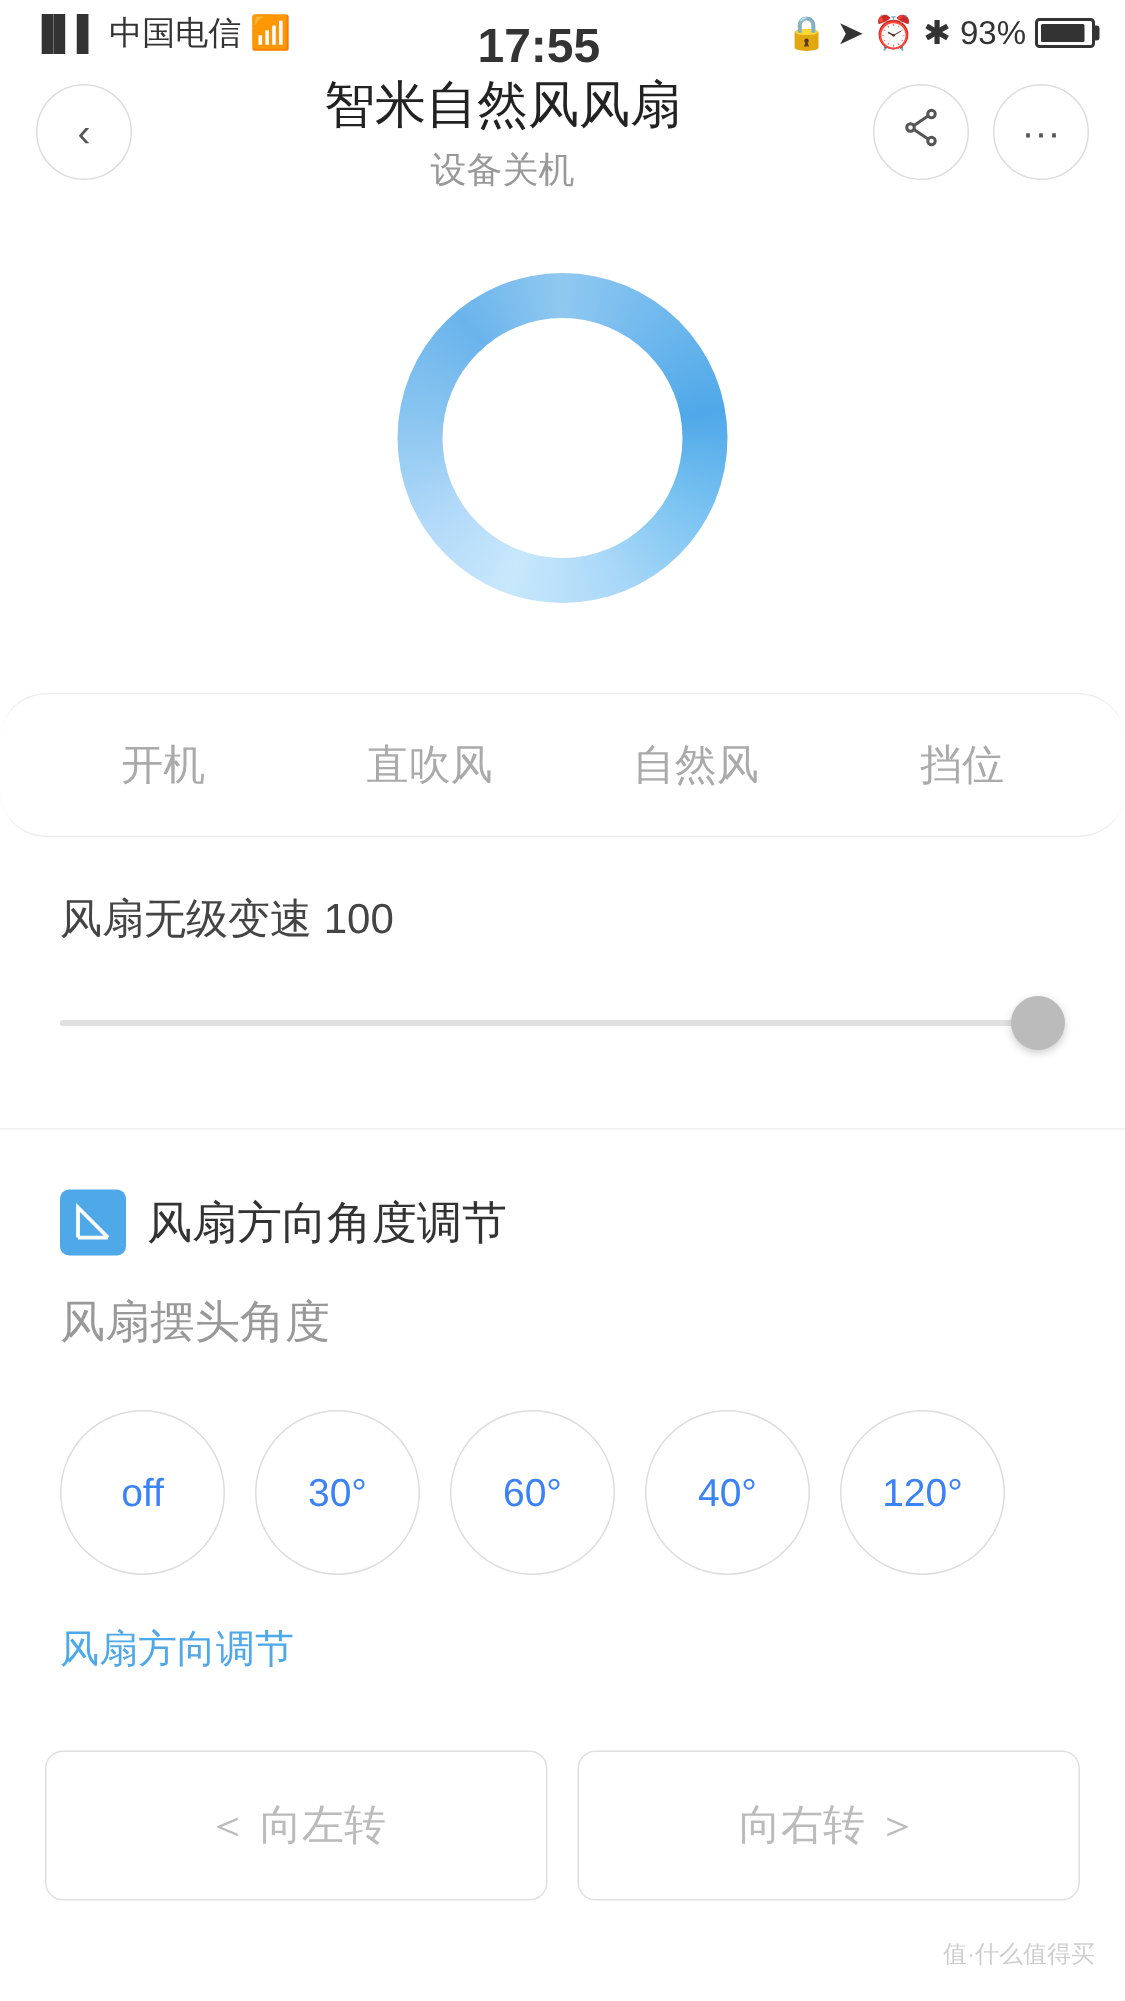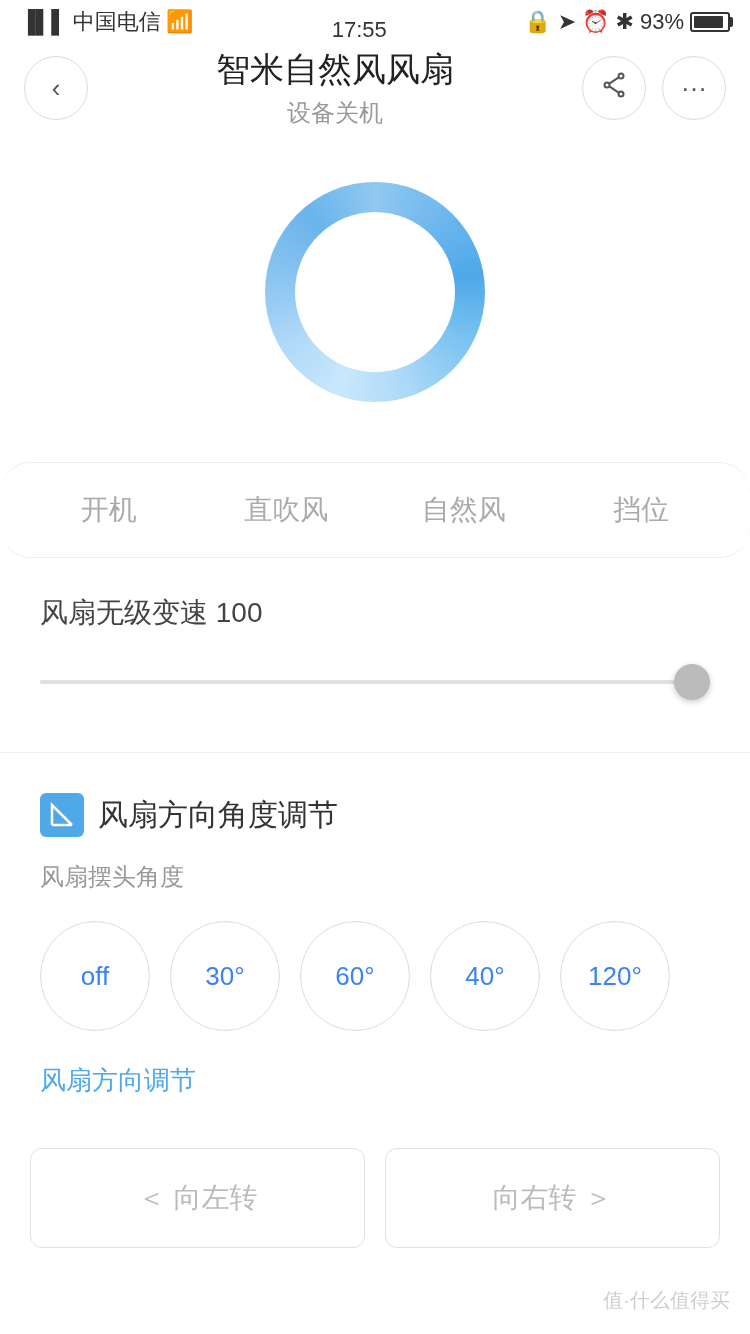--- a/index.html
+++ b/index.html
@@ -17,21 +17,21 @@
     .status-bar {
       height: 44px;
       background: #fff;
       display: flex;
       align-items: center;
       justify-content: space-between;
       padding: 0 20px;
       font-size: 24px;
     }
     .status-left { display: flex; align-items: center; gap: 6px; font-size: 22px; }
-    .status-center { font-size: 22px; font-weight: 400; margin-top: 16px; }
+    .status-center { font-size: 32px; font-weight: 700; margin-top: 16px; }
     .status-right { display: flex; align-items: center; gap: 6px; font-size: 22px; }
     .battery {
       width: 40px; height: 20px; border: 2px solid #333; border-radius: 3px; position: relative; display: inline-flex; align-items: center; padding: 2px;
     }
     .battery::after { content: ''; width: 3px; height: 10px; background: #333; position: absolute; right: -5px; border-radius: 0 2px 2px 0; }
     .battery-fill { height: 100%; width: 90%; background: #333; border-radius: 1px; }
 
     
     .header {
       height: 88px;
@@ -193,23 +193,23 @@
       color: #fff;
       font-size: 22px;
       flex-shrink: 0;
     }
     .angle-title {
       font-size: 30px;
       color: #333;
       font-weight: 500;
     }
     .angle-sub-label {
-      font-size: 24px;
+      font-size: 30px;
       color: #999;
-      margin-bottom: 28px;
+      margin-bottom: 38px;
     }
     .angle-buttons {
       display: flex;
       gap: 20px;
       margin-bottom: 32px;
       flex-wrap: wrap;
     }
     .angle-btn {
       width: 110px;
       height: 110px;
@@ -253,21 +253,21 @@
       color: #bbb;
       cursor: pointer;
       gap: 10px;
     }
 
     
     .watermark {
       position: fixed;
       bottom: 20px;
       right: 20px;
-      font-size: 20px;
+      font-size: 16px;
       color: rgba(0,0,0,0.2);
       margin-left: 16px;
     }
   </style>
 </head>
 <body>
 
 <div class="status-bar">
   <div class="status-left">
     <span>▐▌▌</span>

